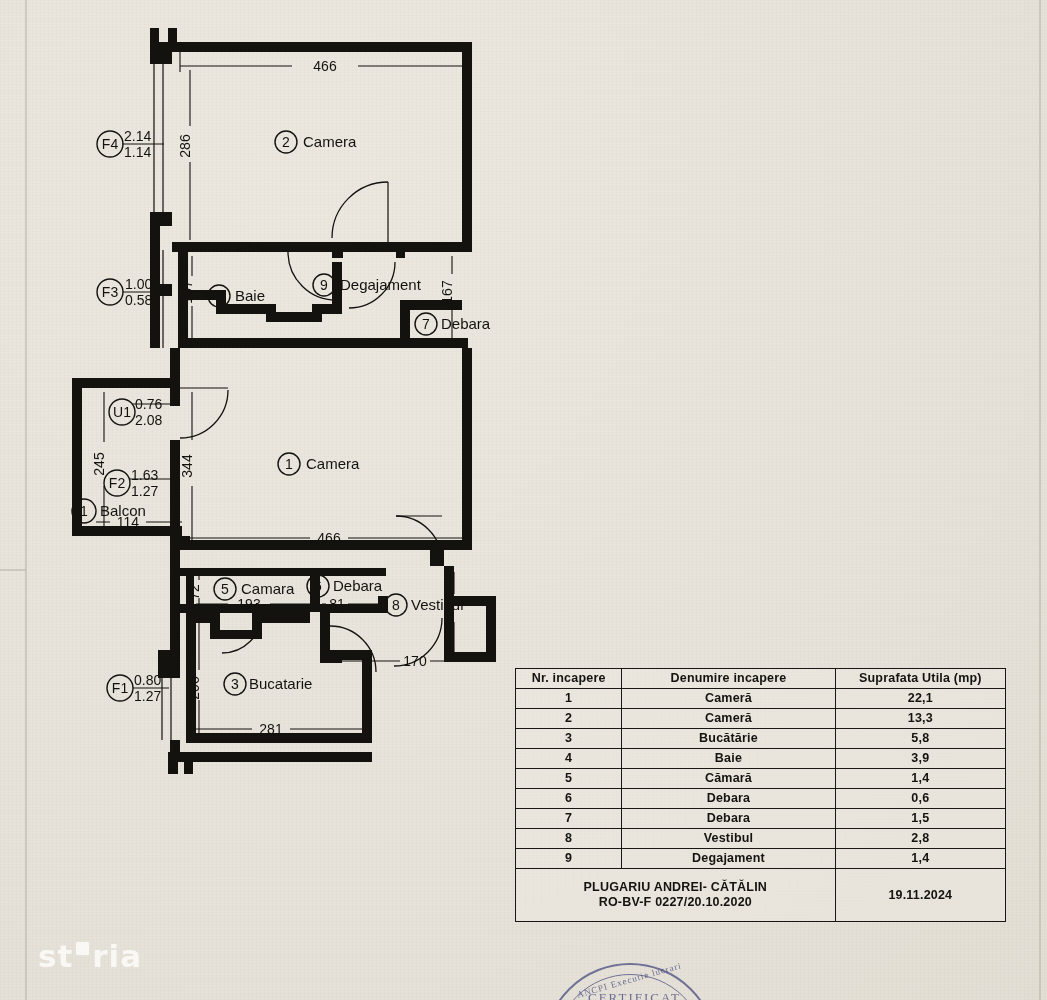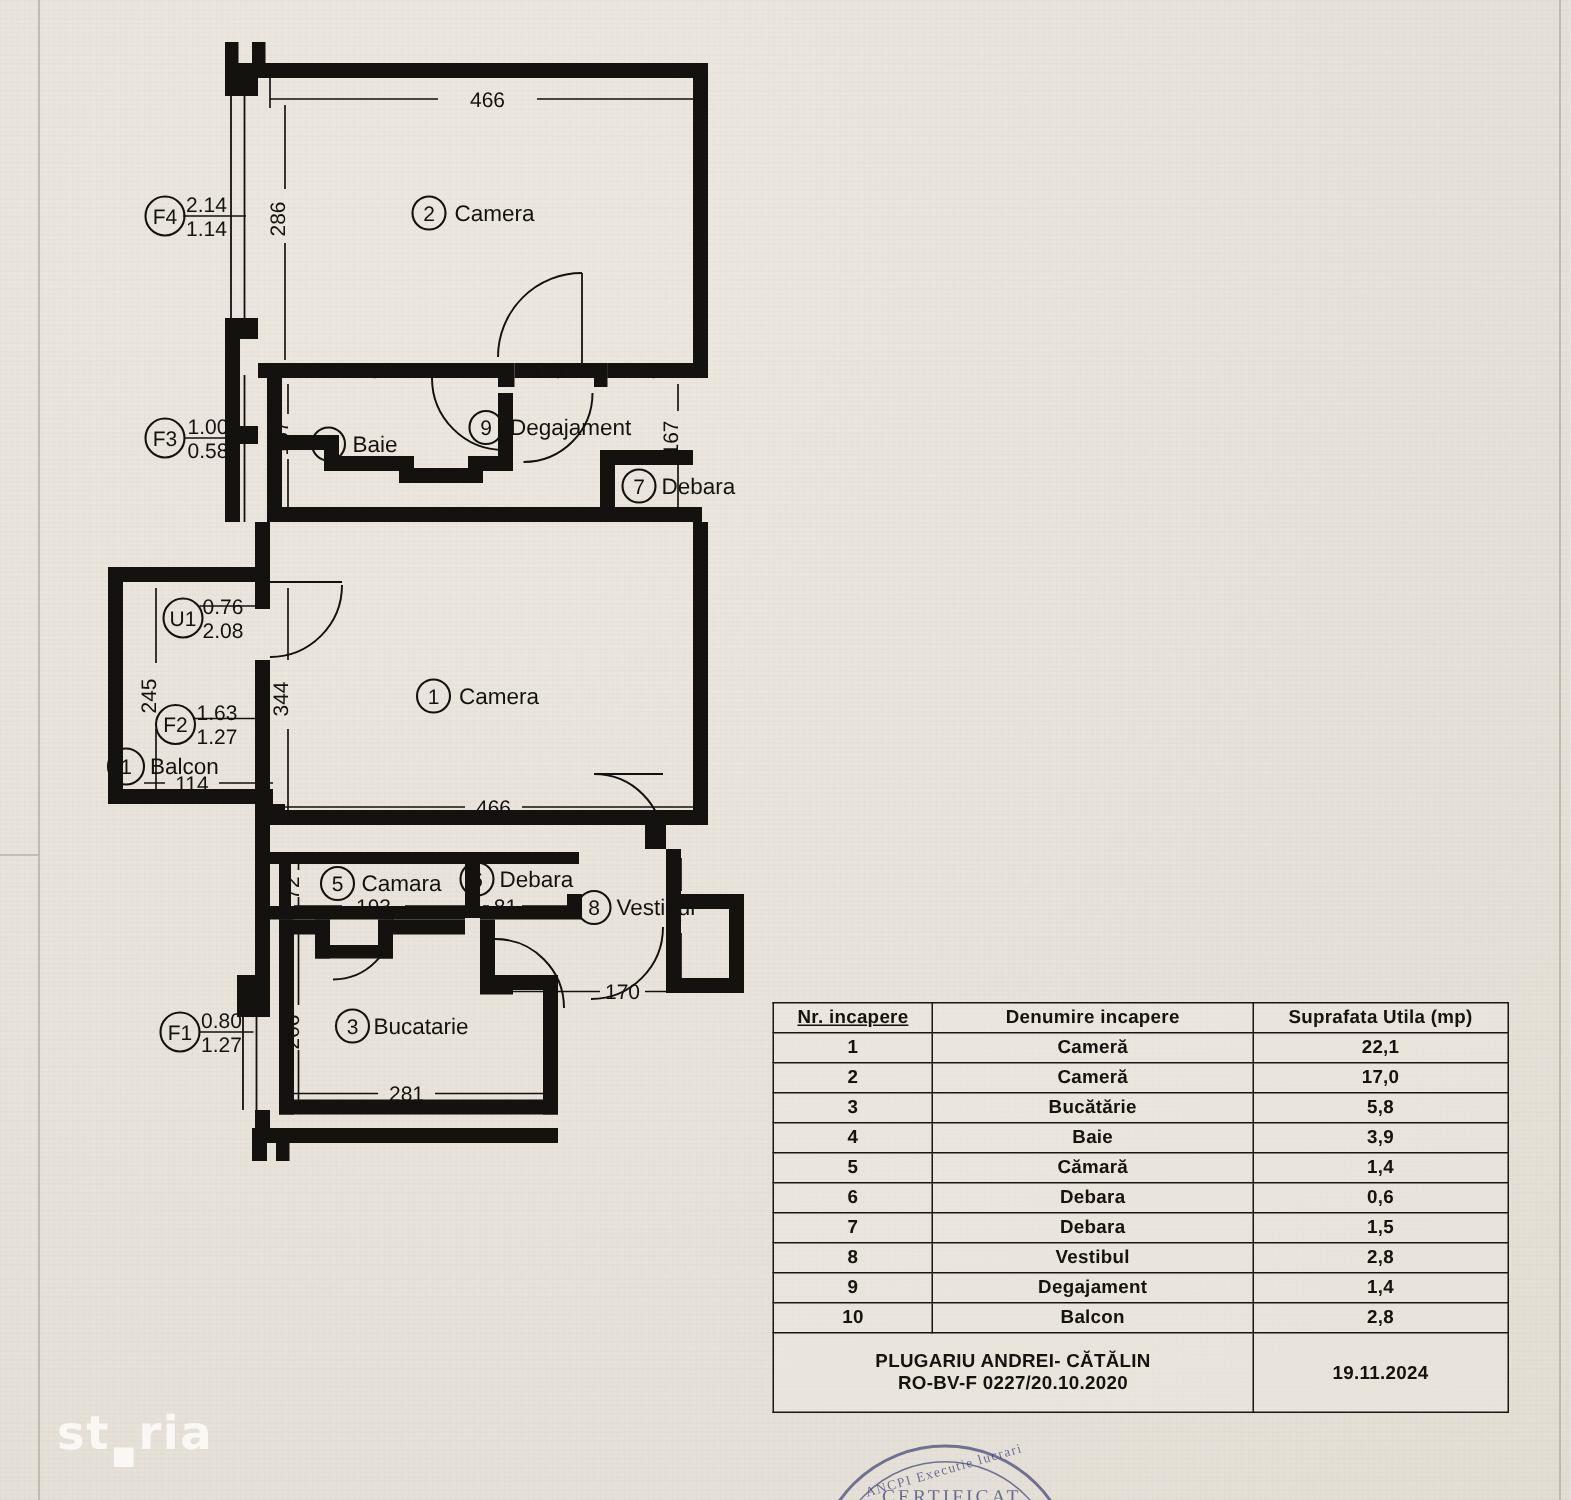--- a/index.html
+++ b/index.html
@@ -34,21 +34,21 @@
     font-size:12.5px;color:#15130f;
     background:rgba(236,232,224,.55);
   }
   #tbl td,#tbl th{
     border:1.6px solid #191713;
     padding:1px 2px;line-height:1.05;
     text-align:center;vertical-align:middle;
     font-weight:bold;letter-spacing:.2px;
   }
   #tbl th{font-size:12.5px;padding:3px 2px;}
-  #tbl .c1{width:104px;text-decoration:underline;}
+  #tbl .c1{width:104px;}
   #tbl .c2{width:216px;}
   #tbl .c3{width:171px;}
   #tbl .rowh{height:20px;}
   #tbl .italic{font-style:italic;}
   #tbl td.num,#tbl td.name{font-weight:bold;}
   #tbl tr.sum td{font-size:13px;}
   #tbl td.exec{font-size:12.5px;line-height:1.25;padding:3px 2px;height:46px;}
 
   
   #stamp{
@@ -67,21 +67,21 @@
   }
   #stampTxtA{left:575px;top:975px;font-size:9px;transform:rotate(-16deg);letter-spacing:1px;}
   #stampTxtB{left:588px;top:990px;font-size:13px;letter-spacing:2px;}
 
   
   #wm{
     position:absolute;left:38px;top:938px;
     font-size:31px;font-weight:bold;color:#fbfaf7;
     letter-spacing:1px;opacity:.93;
     font-family:"DejaVu Sans",sans-serif;
-    display:flex;align-items:flex-end;gap:1px;
+    display:flex;align-items:flex-start;gap:1px;
   }
   #wm .sq{
     display:inline-block;width:13px;height:13px;
     background:#fbfaf7;margin:0 2px;position:relative;top:4px;
   }
   #wm .a,#wm .b{display:inline-block;}
 </style>
 </head>
 <body>
 
@@ -385,21 +385,21 @@
     </thead>
     <tbody>
       <tr class="rowh">
         <td class="num">1</td>
         <td class="name">Cameră</td>
         <td class="area">22,1</td>
       </tr>
       <tr class="rowh">
         <td class="num">2</td>
         <td class="name">Cameră</td>
-        <td class="area">17,0</td>
+        <td class="area">13,3</td>
       </tr>
       <tr class="rowh">
         <td class="num">3</td>
         <td class="name">Bucătărie</td>
         <td class="area">5,8</td>
       </tr>
       <tr class="rowh">
         <td class="num">4</td>
         <td class="name">Baie</td>
         <td class="area">3,9</td>
@@ -421,25 +421,20 @@
       </tr>
       <tr class="rowh">
         <td class="num">8</td>
         <td class="name">Vestibul</td>
         <td class="area">2,8</td>
       </tr>
       <tr class="rowh">
         <td class="num">9</td>
         <td class="name">Degajament</td>
         <td class="area">1,4</td>
-      </tr>
-      <tr class="rowh">
-        <td class="num">10</td>
-        <td class="name">Balcon</td>
-        <td class="area">2,8</td>
       </tr>
       <tr>
         <td colspan="2" class="exec">
           <div>PLUGARIU ANDREI- CĂTĂLIN</div>
           <div>RO-BV-F 0227/20.10.2020</div>
         </td>
         <td>19.11.2024</td>
       </tr>
     </tbody>
   </table>

